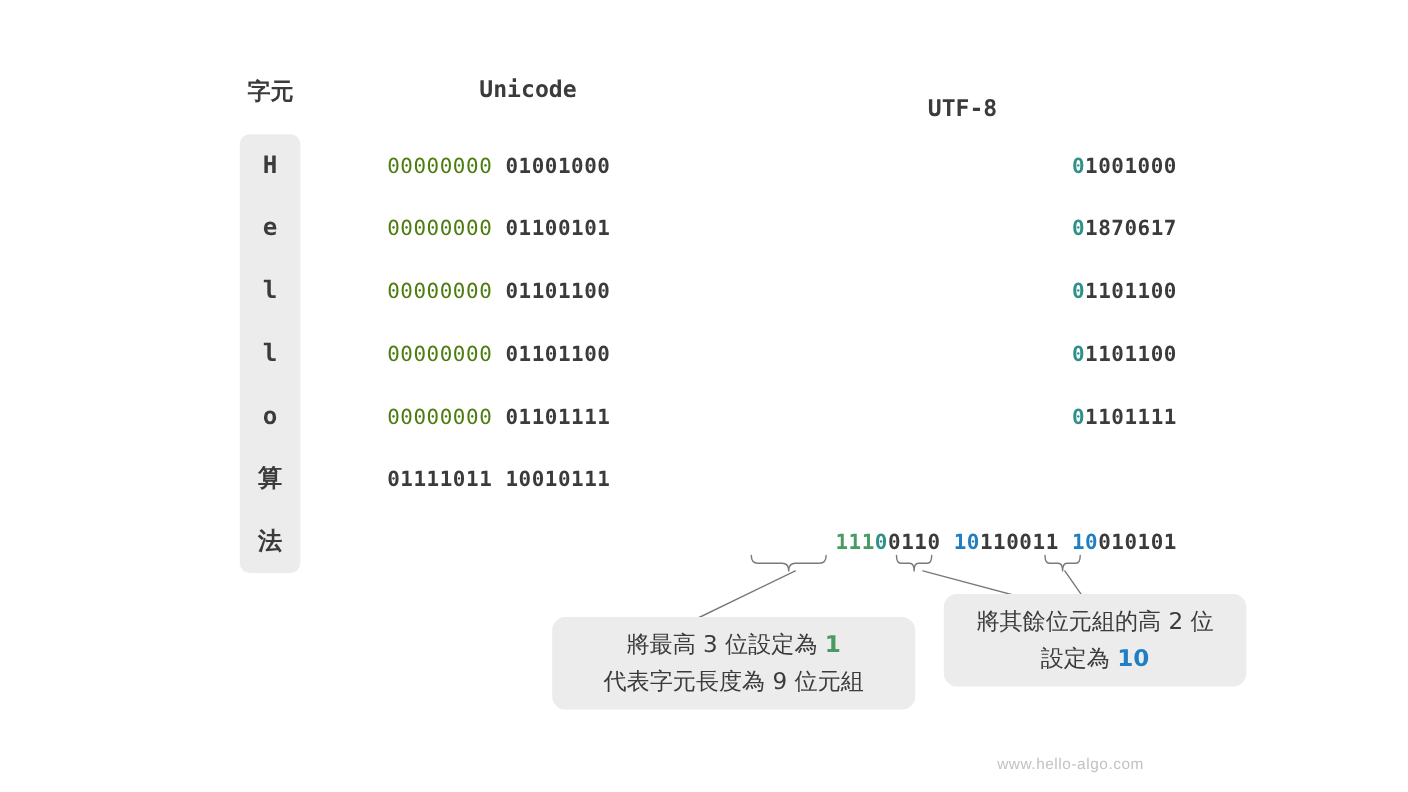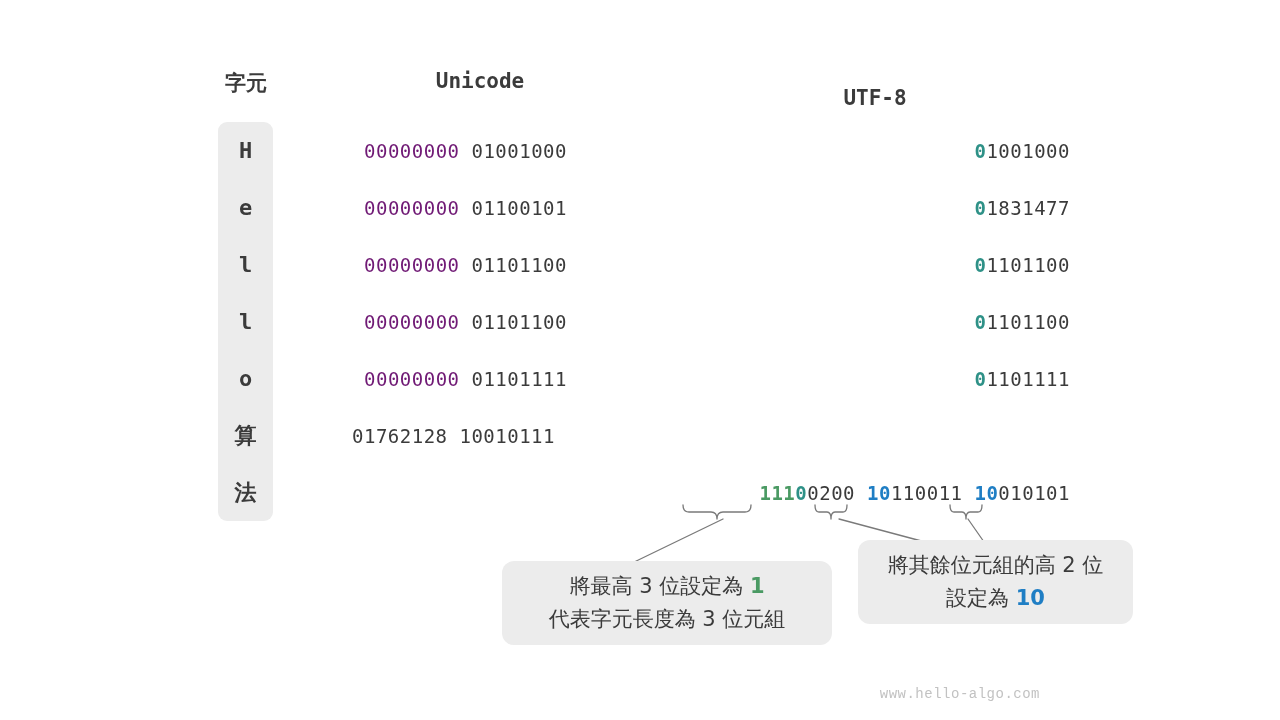--- a/index.html
+++ b/index.html
@@ -98,22 +98,22 @@
     line-height: 34px;
     text-align: right;
     font-family: "DejaVu Sans Mono", "Liberation Mono", monospace;
     font-weight: normal;
     font-size: 19px;
     letter-spacing: 0.5px;
     white-space: pre;
   }
 
   
-  .bits-pad   { color: #701a75; margin-left: 12px; }
-  .bits-plain { color: #3b3b3b; }
+  .bits-pad   { color: #4d7c0f; }
+  .bits-plain { color: #3b3b3b; font-weight: bold; }
   .bits-lead  { color: #4a9a63; font-weight: bold; }
   .bits-zero  { color: #2e9187; font-weight: bold; }
   .bits-cont  { color: #1f7ec4; font-weight: bold; }
 
   
   #connectors {
     position: absolute;
     left: 0; top: 0;
     width: 1280px; height: 720px;
     pointer-events: none;
@@ -139,21 +139,21 @@
   .callout .hl-blue  { color: #1f7ec4; font-weight: bold; }
 
   #callout-1 { left: 502px; top: 561px; width: 330px; height: 84px; }
   #callout-2 { left: 858px; top: 540px; width: 275px; height: 84px; }
 
   
   #watermark {
     position: absolute;
     right: 32px;
     bottom: 18px;
-    font-family: Liberation Mono, monospace;
+    font-family: Liberation Sans, sans-serif;
     font-size: 14px;
     color: #c2c2c2;
     letter-spacing: 0.5px;
   }
 </style>
 </head>
 <body>
 
 <div id="stage">
 
@@ -165,44 +165,44 @@
 
   <div id="rows-container">
       <div class="row" style="top: 134px;">
         <div class="cell-char">H</div>
         <div class="cell-unicode"><span class="bits-pad">00000000</span><span class="bits-plain"> </span><span class="bits-plain">01001000</span></div>
         <div class="cell-utf8"><span class="bits-zero">0</span><span class="bits-plain">1001000</span></div>
       </div>
       <div class="row" style="top: 191px;">
         <div class="cell-char">e</div>
         <div class="cell-unicode"><span class="bits-pad">00000000</span><span class="bits-plain"> </span><span class="bits-plain">01100101</span></div>
-        <div class="cell-utf8"><span class="bits-zero">0</span><span class="bits-plain">1831477</span></div>
+        <div class="cell-utf8"><span class="bits-zero">0</span><span class="bits-plain">1870617</span></div>
       </div>
       <div class="row" style="top: 248px;">
         <div class="cell-char">l</div>
         <div class="cell-unicode"><span class="bits-pad">00000000</span><span class="bits-plain"> </span><span class="bits-plain">01101100</span></div>
         <div class="cell-utf8"><span class="bits-zero">0</span><span class="bits-plain">1101100</span></div>
       </div>
       <div class="row" style="top: 305px;">
         <div class="cell-char">l</div>
         <div class="cell-unicode"><span class="bits-pad">00000000</span><span class="bits-plain"> </span><span class="bits-plain">01101100</span></div>
         <div class="cell-utf8"><span class="bits-zero">0</span><span class="bits-plain">1101100</span></div>
       </div>
       <div class="row" style="top: 362px;">
         <div class="cell-char">o</div>
         <div class="cell-unicode"><span class="bits-pad">00000000</span><span class="bits-plain"> </span><span class="bits-plain">01101111</span></div>
         <div class="cell-utf8"><span class="bits-zero">0</span><span class="bits-plain">1101111</span></div>
       </div>
       <div class="row" style="top: 419px;">
         <div class="cell-char cjk">算</div>
-        <div class="cell-unicode"><span class="bits-plain">01762128</span><span class="bits-plain"> </span><span class="bits-plain">10010111</span></div>
+        <div class="cell-unicode"><span class="bits-plain">01111011</span><span class="bits-plain"> </span><span class="bits-plain">10010111</span></div>
       </div>
       <div class="row" style="top: 476px;">
         <div class="cell-char cjk">法</div>
-        <div class="cell-utf8"><span class="bits-lead">111</span><span class="bits-zero">0</span><span class="bits-plain">0200</span><span class="bits-plain"> </span><span class="bits-cont">10</span><span class="bits-plain">110011</span><span class="bits-plain"> </span><span class="bits-cont">10</span><span class="bits-plain">010101</span></div>
+        <div class="cell-utf8"><span class="bits-lead">111</span><span class="bits-zero">0</span><span class="bits-plain">0110</span><span class="bits-plain"> </span><span class="bits-cont">10</span><span class="bits-plain">110011</span><span class="bits-plain"> </span><span class="bits-cont">10</span><span class="bits-plain">010101</span></div>
       </div>
     </div>
 
   <svg id="connectors" viewBox="0 0 1280 720" xmlns="http://www.w3.org/2000/svg">
     <g fill="none" stroke="#7a7a7a" stroke-width="1.3" stroke-linecap="round" stroke-linejoin="round">
 
       <path d="M683,505 q0,7 6,7 l22,0 q6,0 6,7 q0,-7 6,-7 l22,0 q6,0 6,-7"></path>
 
       <path d="M815,505 q0,7 4,7 l8,0 q4,0 4,7 q0,-7 4,-7 l8,0 q4,0 4,-7"></path>
 
@@ -211,21 +211,21 @@
       <path d="M723,519 L628,565"></path>
 
       <path d="M839,519 L1000,562"></path>
 
       <path d="M968,519 L998,562"></path>
     </g>
   </svg>
 
   <div class="callout" id="callout-1">
       <div class="line"><span>將最高 3 位設定為 </span><span class="hl-green">1</span></div>
-      <div class="line"><span>代表字元長度為 3 位元組</span></div>
+      <div class="line"><span>代表字元長度為 9 位元組</span></div>
     </div>
   <div class="callout" id="callout-2">
       <div class="line"><span>將其餘位元組的高 2 位</span></div>
       <div class="line"><span>設定為 </span><span class="hl-blue">10</span></div>
     </div>
 
   <div id="watermark">www.hello-algo.com</div>
 
 </div>
 

